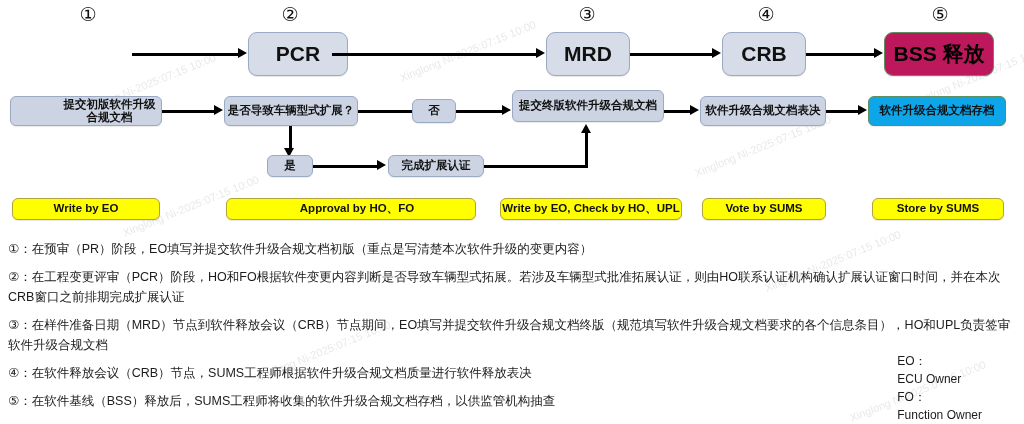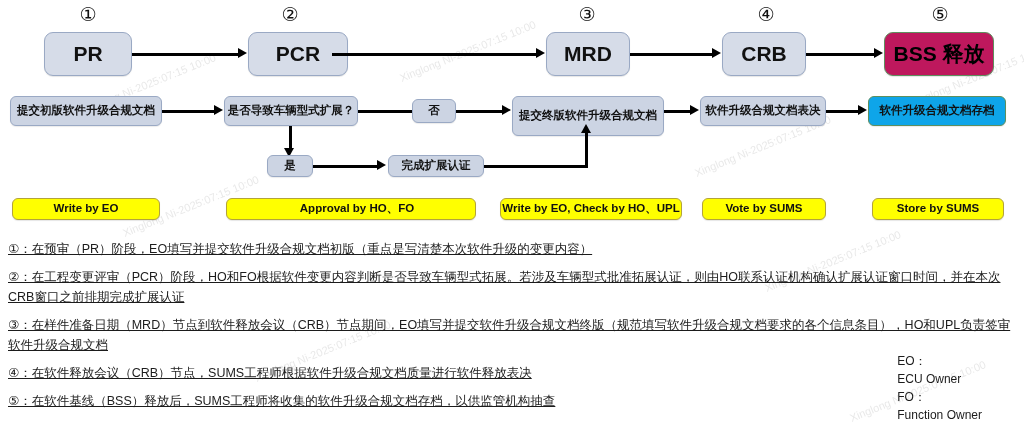--- a/index.html
+++ b/index.html
@@ -76,21 +76,21 @@
   .arrow{position:absolute;width:0;height:0;}
   .arrow.r{border-top:5.5px solid transparent;border-bottom:5.5px solid transparent;border-left:9px solid #000;}
   .arrow.d{border-left:5.5px solid transparent;border-right:5.5px solid transparent;border-top:9px solid #000;}
   .arrow.u{border-left:5.5px solid transparent;border-right:5.5px solid transparent;border-bottom:9px solid #000;}
 
   
   .notes{
     position:absolute;left:8px;top:240px;width:1008px;
     font-size:12.5px;color:#1c1c1c;
   }
-  .note{margin-bottom:9px;line-height:1.55;text-decoration:underline;}
+  .note{margin-bottom:9px;line-height:1.55;}
 
   
   .legend{
     position:absolute;right:14px;top:352px;
     font-size:12px;color:#1c1c1c;line-height:1.5;
   }
   .legend-row{display:flex;flex-direction:column;}
   .legend-key{width:38px;}
   .legend-val{white-space:nowrap;}
 
@@ -118,42 +118,41 @@
   <div class="wm" style="left:250px;top:345px;">Xinglong Ni-2025:07:15  10:00</div>
   <div class="wm" style="left:760px;top:255px;">Xinglong Ni-2025:07:15  10:00</div>
   <div class="wm" style="left:845px;top:385px;">Xinglong Ni-2025:07:15  10:00</div>
 
   <div class="circnum" style="left:66px;top:5px;width:44px;">①</div>
   <div class="circnum" style="left:268px;top:5px;width:44px;">②</div>
   <div class="circnum" style="left:565px;top:5px;width:44px;">③</div>
   <div class="circnum" style="left:744px;top:5px;width:44px;">④</div>
   <div class="circnum" style="left:918px;top:5px;width:44px;">⑤</div>
 
-  <div class="node stage" style="left:44px;top:32px;width:88px;height:44px;">PR</div>
   <div class="node stage" style="left:248px;top:32px;width:100px;height:44px;">PCR</div>
   <div class="node stage" style="left:546px;top:32px;width:84px;height:44px;">MRD</div>
   <div class="node stage" style="left:722px;top:32px;width:84px;height:44px;">CRB</div>
   <div class="node stage green" style="left:884px;top:32px;width:110px;height:44px;">BSS 释放</div>
 
   <div class="ln h" style="left:132px;top:53px;width:106px;"></div>
   <div class="arrow r" style="left:238px;top:48px;"></div>
 
   <div class="ln h" style="left:332px;top:53px;width:204px;"></div>
   <div class="arrow r" style="left:536px;top:48px;"></div>
 
   <div class="ln h" style="left:630px;top:53px;width:82px;"></div>
   <div class="arrow r" style="left:712px;top:48px;"></div>
 
   <div class="ln h" style="left:806px;top:53px;width:68px;"></div>
   <div class="arrow r" style="left:874px;top:48px;"></div>
 
-  <div class="node doc" style="left:10px;top:96px;width:152px;height:30px;">提交初版软件升级合规文档</div>
+  <div class="node doc" style="left:10px;top:96px;width:152px;height:30px;padding-left:47px;">提交初版软件升级合规文档</div>
   <div class="node doc" style="left:224px;top:96px;width:134px;height:30px;">是否导致车辆型式扩展？</div>
   <div class="node doc" style="left:412px;top:99px;width:44px;height:24px;">否</div>
-  <div class="node doc" style="left:512px;top:96px;width:152px;height:40px;">提交终版软件升级合规文档</div>
+  <div class="node doc" style="left:512px;top:90px;width:152px;height:32px;">提交终版软件升级合规文档</div>
   <div class="node doc" style="left:700px;top:96px;width:126px;height:30px;">软件升级合规文档表决</div>
   <div class="node doc green" style="left:868px;top:96px;width:138px;height:30px;">软件升级合规文档存档</div>
 
   <div class="ln h" style="left:162px;top:110px;width:52px;"></div>
   <div class="arrow r" style="left:214px;top:105px;"></div>
 
   <div class="ln h" style="left:358px;top:110px;width:54px;"></div>
 
   <div class="ln h" style="left:456px;top:110px;width:46px;"></div>
   <div class="arrow r" style="left:502px;top:105px;"></div>

